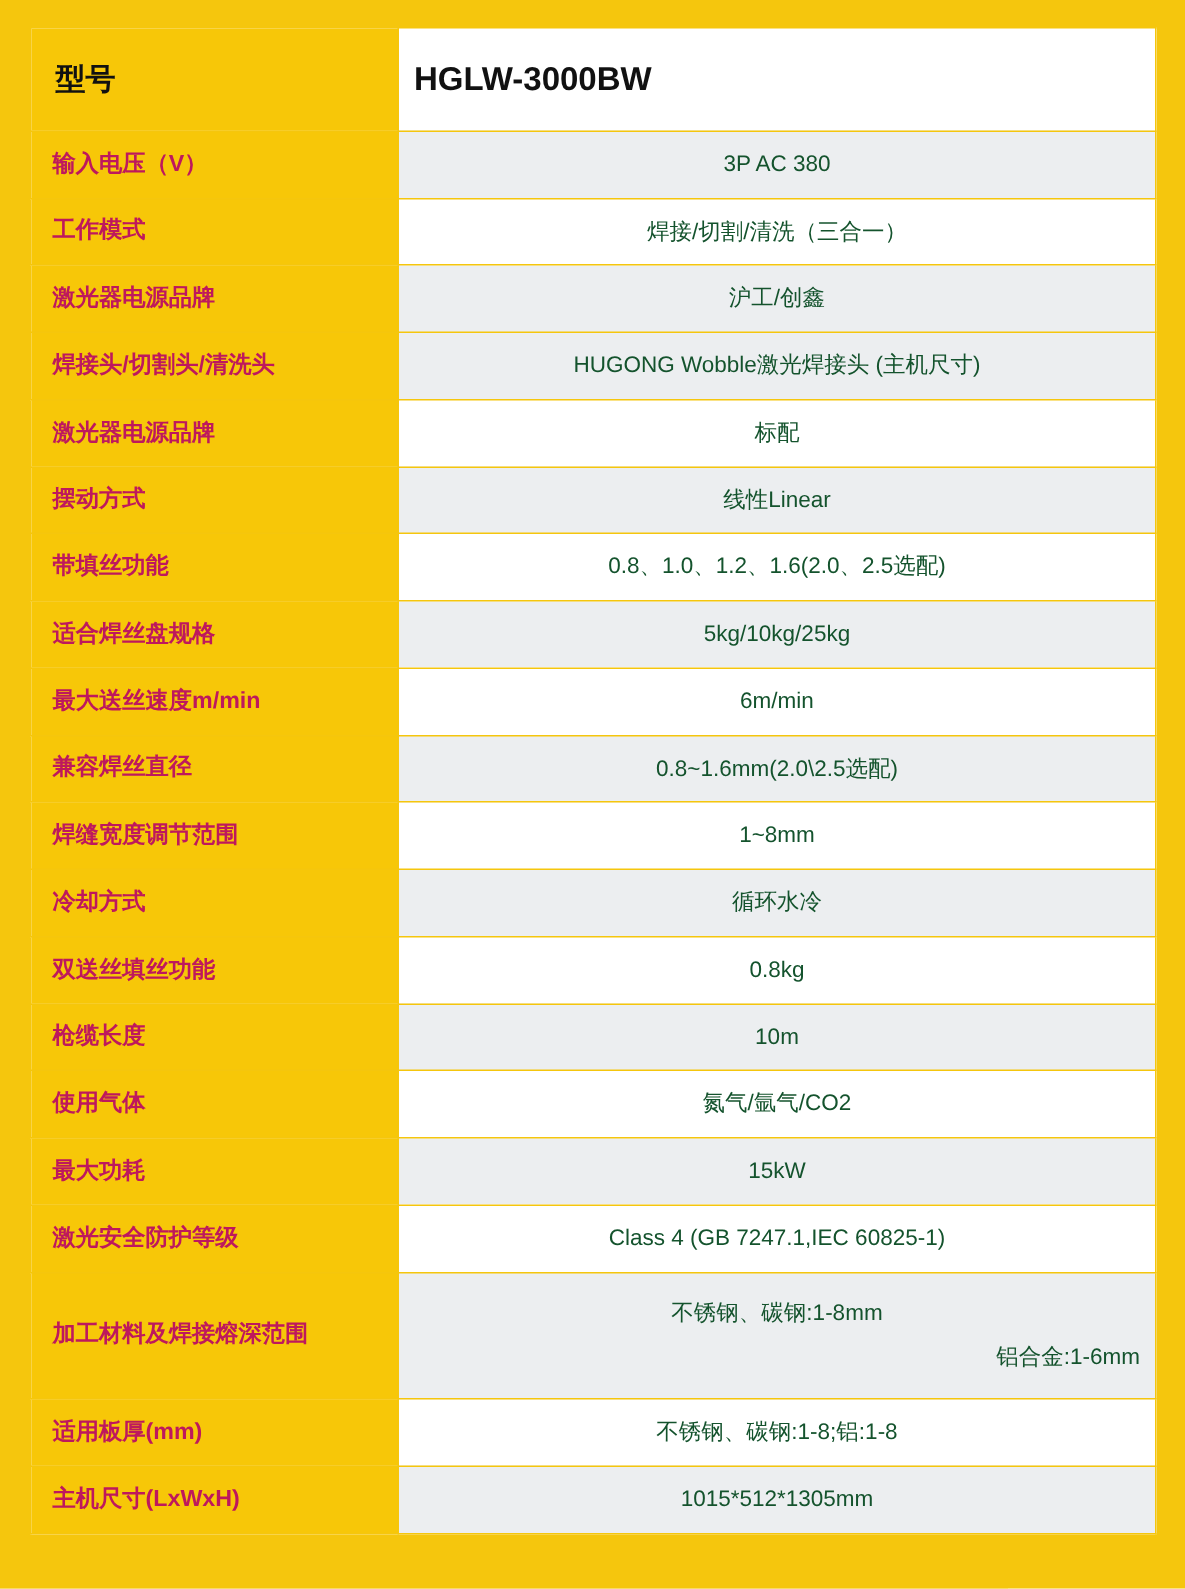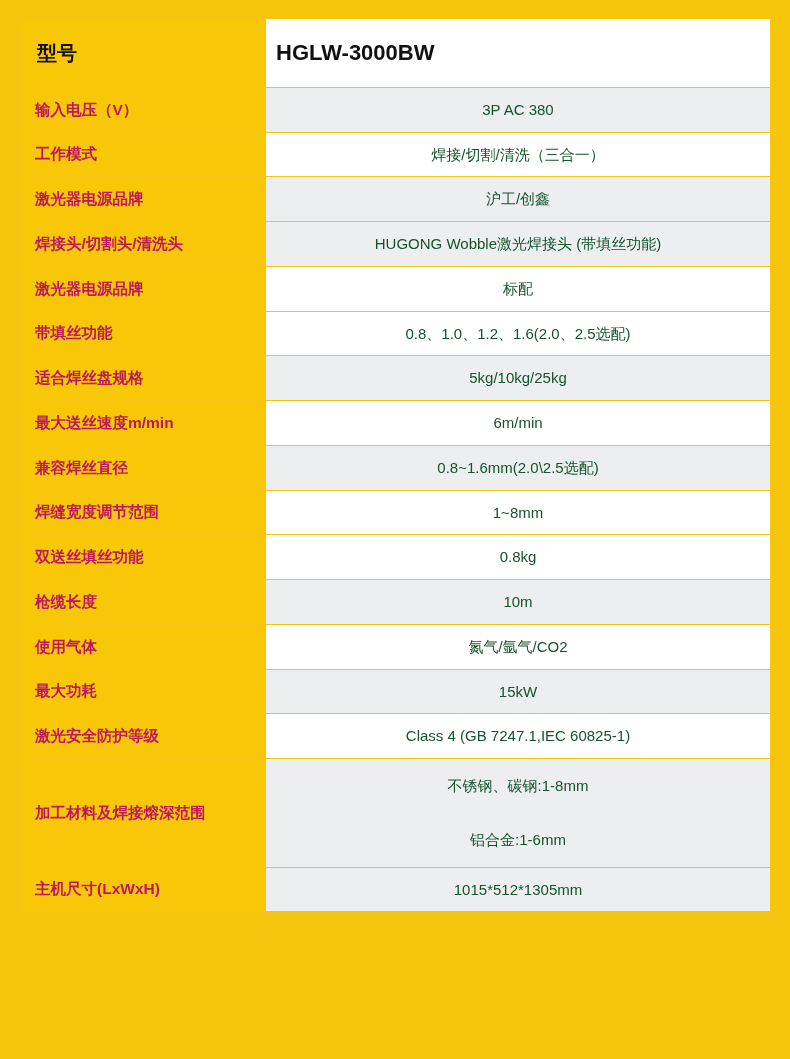--- a/index.html
+++ b/index.html
@@ -65,21 +65,22 @@
     padding: 11px 10px;
     line-height: 1.45;
   }
   tr.odd td.value-cell { background: #eceef0; }
   tr.even td.value-cell { background: #ffffff; }
 
   td.value-cell .val-line {
     display: block;
   }
   td.value-cell .val-line + .val-line {
-    margin-top: 32px;
+    margin-top: 8px;
+    text-align: right;
   }
   tr.tall td.label-cell, tr.tall td.value-cell {
     padding-top: 16px;
     padding-bottom: 16px;
   }
 </style>
 </head>
 <body>
 
 <div class="spec-frame">
@@ -107,29 +108,35 @@
         </tr>
         <tr class="odd">
           <td class="label-cell">激光器电源品牌</td>
           <td class="value-cell">
             <span class="val-line">沪工/创鑫</span>
           </td>
         </tr>
         <tr class="odd">
           <td class="label-cell">焊接头/切割头/清洗头</td>
           <td class="value-cell">
-            <span class="val-line">HUGONG Wobble激光焊接头 (带填丝功能)</span>
+            <span class="val-line">HUGONG Wobble激光焊接头 (主机尺寸)</span>
           </td>
         </tr>
         <tr class="even">
           <td class="label-cell">激光器电源品牌</td>
           <td class="value-cell">
             <span class="val-line">标配</span>
           </td>
         </tr>
+        <tr class="odd">
+          <td class="label-cell">摆动方式</td>
+          <td class="value-cell">
+            <span class="val-line">线性Linear</span>
+          </td>
+        </tr>
         <tr class="even">
           <td class="label-cell">带填丝功能</td>
           <td class="value-cell">
             <span class="val-line">0.8、1.0、1.2、1.6(2.0、2.5选配)</span>
           </td>
         </tr>
         <tr class="odd">
           <td class="label-cell">适合焊丝盘规格</td>
           <td class="value-cell">
             <span class="val-line">5kg/10kg/25kg</span>
@@ -144,20 +151,26 @@
         <tr class="odd">
           <td class="label-cell">兼容焊丝直径</td>
           <td class="value-cell">
             <span class="val-line">0.8~1.6mm(2.0\2.5选配)</span>
           </td>
         </tr>
         <tr class="even">
           <td class="label-cell">焊缝宽度调节范围</td>
           <td class="value-cell">
             <span class="val-line">1~8mm</span>
+          </td>
+        </tr>
+        <tr class="odd">
+          <td class="label-cell">冷却方式</td>
+          <td class="value-cell">
+            <span class="val-line">循环水冷</span>
           </td>
         </tr>
         <tr class="even">
           <td class="label-cell">双送丝填丝功能</td>
           <td class="value-cell">
             <span class="val-line">0.8kg</span>
           </td>
         </tr>
         <tr class="odd">
           <td class="label-cell">枪缆长度</td>
@@ -181,20 +194,26 @@
           <td class="label-cell">激光安全防护等级</td>
           <td class="value-cell">
             <span class="val-line">Class 4 (GB 7247.1,IEC 60825-1)</span>
           </td>
         </tr>
         <tr class="odd tall">
           <td class="label-cell">加工材料及焊接熔深范围</td>
           <td class="value-cell">
             <span class="val-line">不锈钢、碳钢:1-8mm</span>
             <span class="val-line">铝合金:1-6mm</span>
+          </td>
+        </tr>
+        <tr class="even">
+          <td class="label-cell">适用板厚(mm)</td>
+          <td class="value-cell">
+            <span class="val-line">不锈钢、碳钢:1-8;铝:1-8</span>
           </td>
         </tr>
         <tr class="odd">
           <td class="label-cell">主机尺寸(LxWxH)</td>
           <td class="value-cell">
             <span class="val-line">1015*512*1305mm</span>
           </td>
         </tr>
       </tbody>
   </table>

